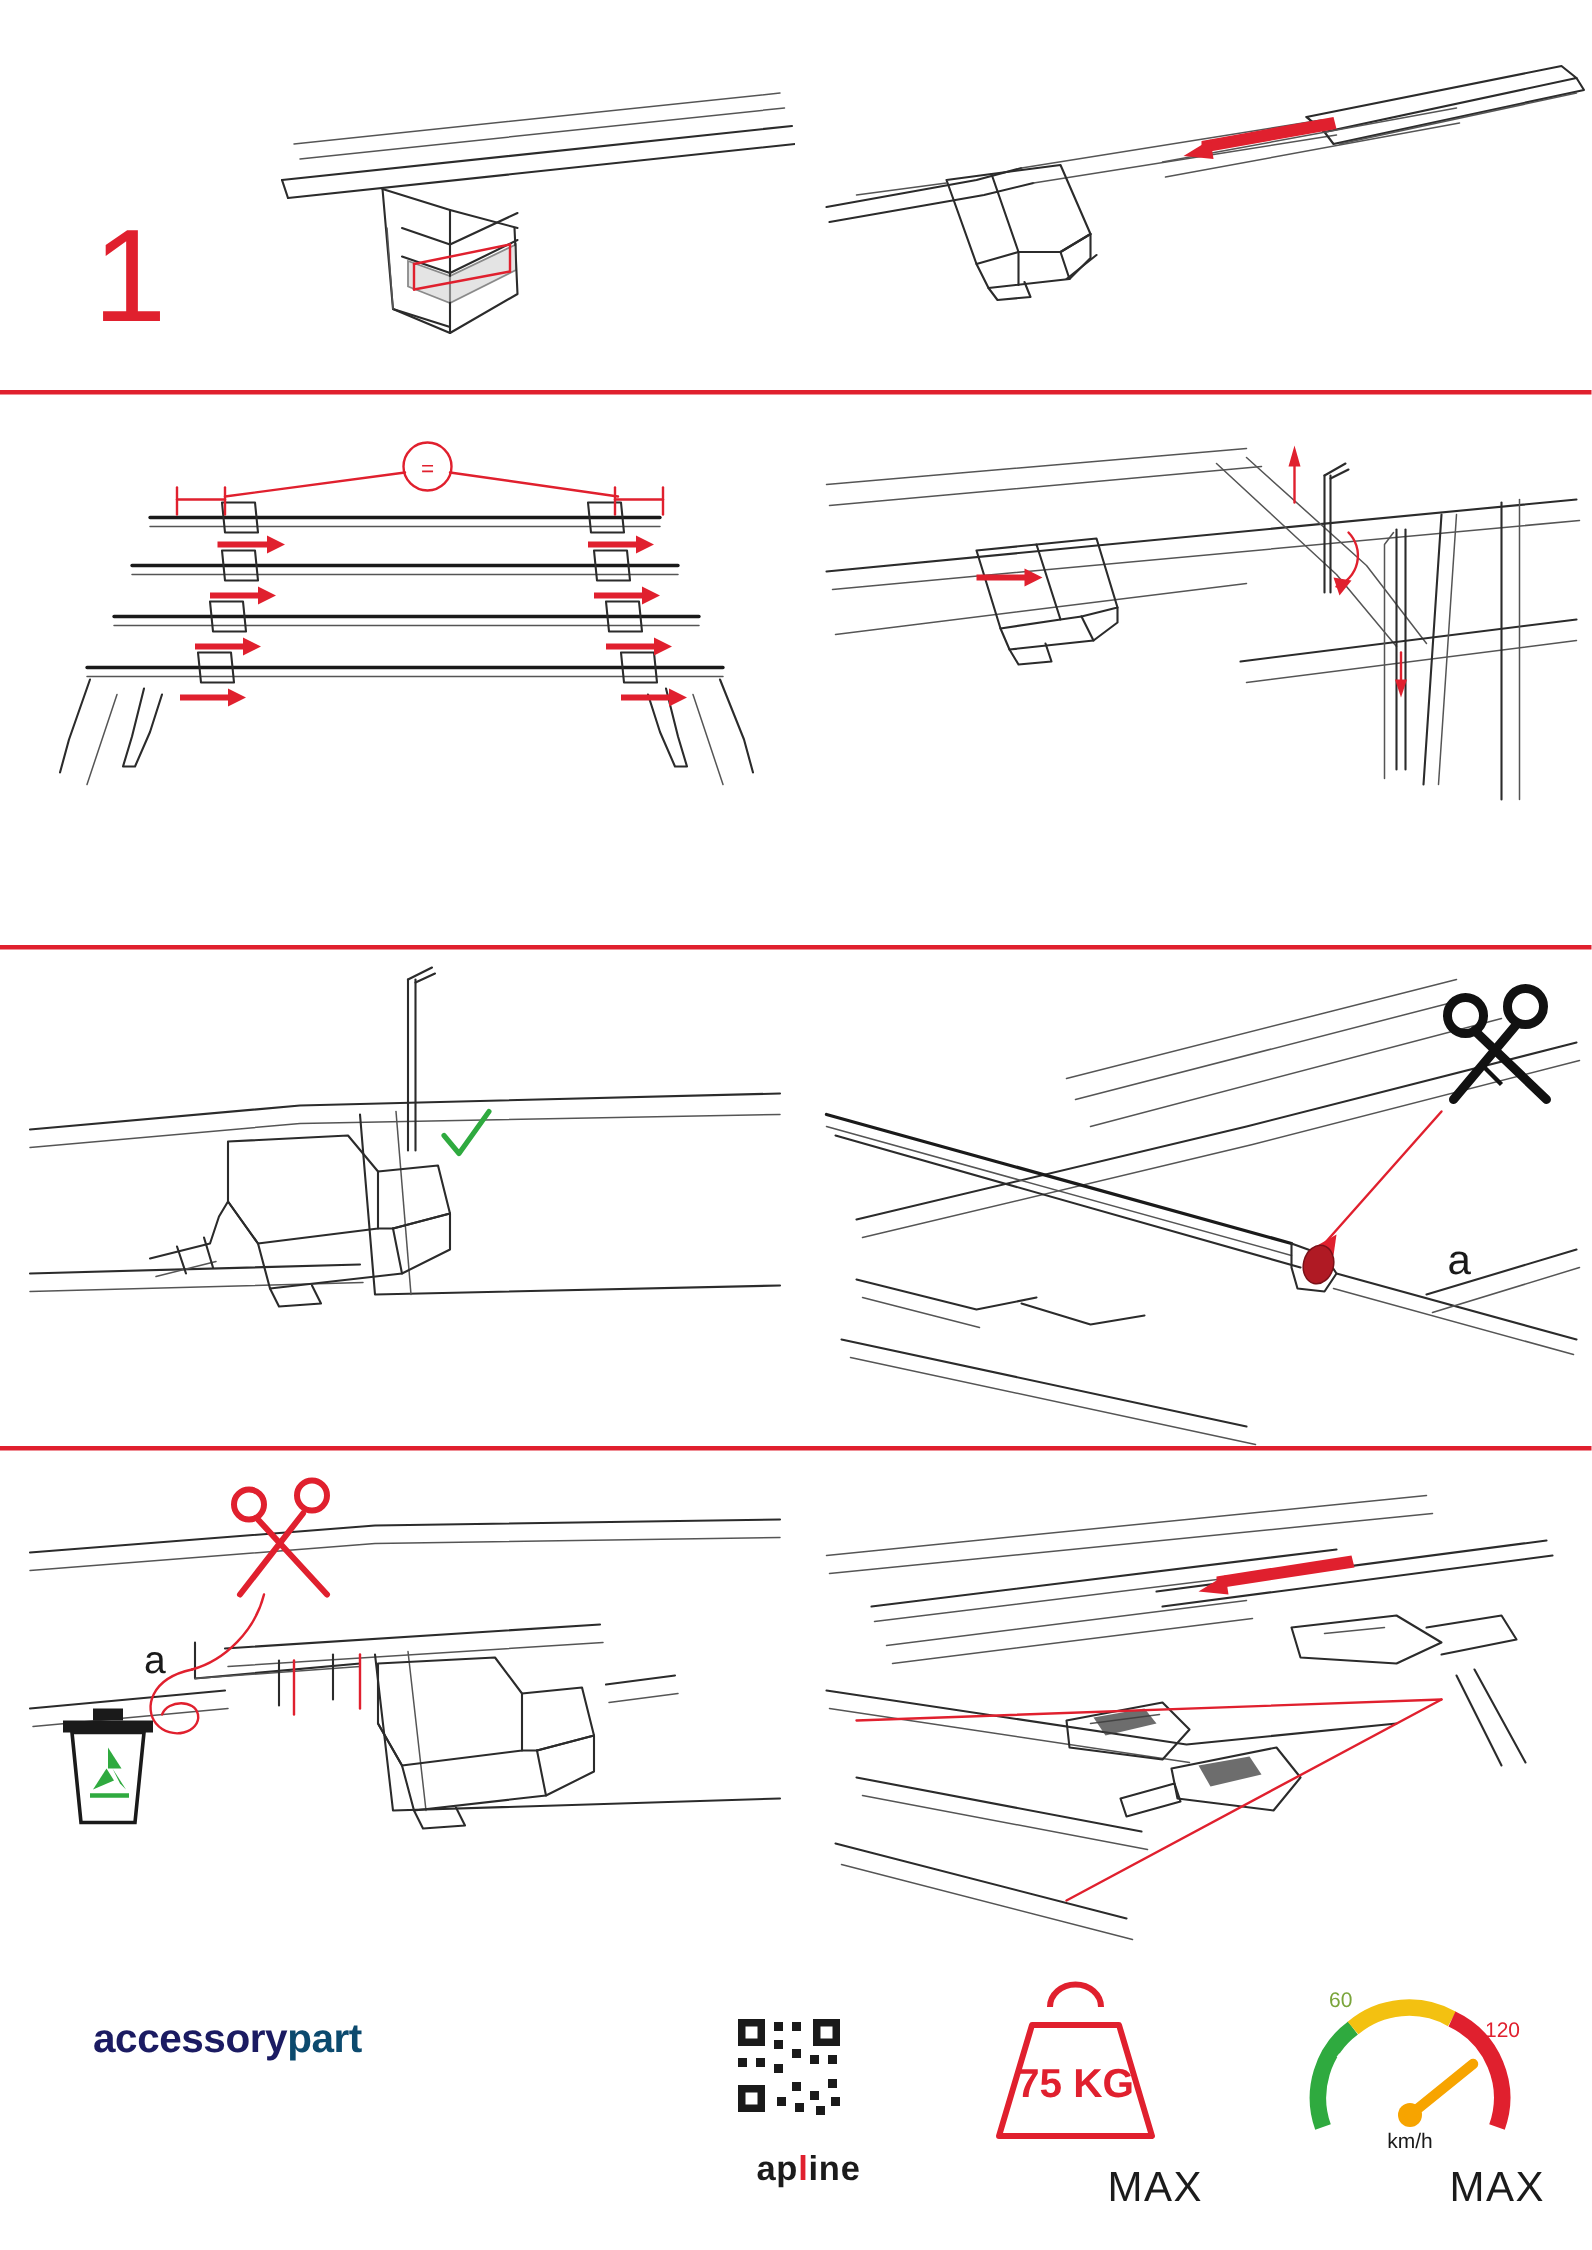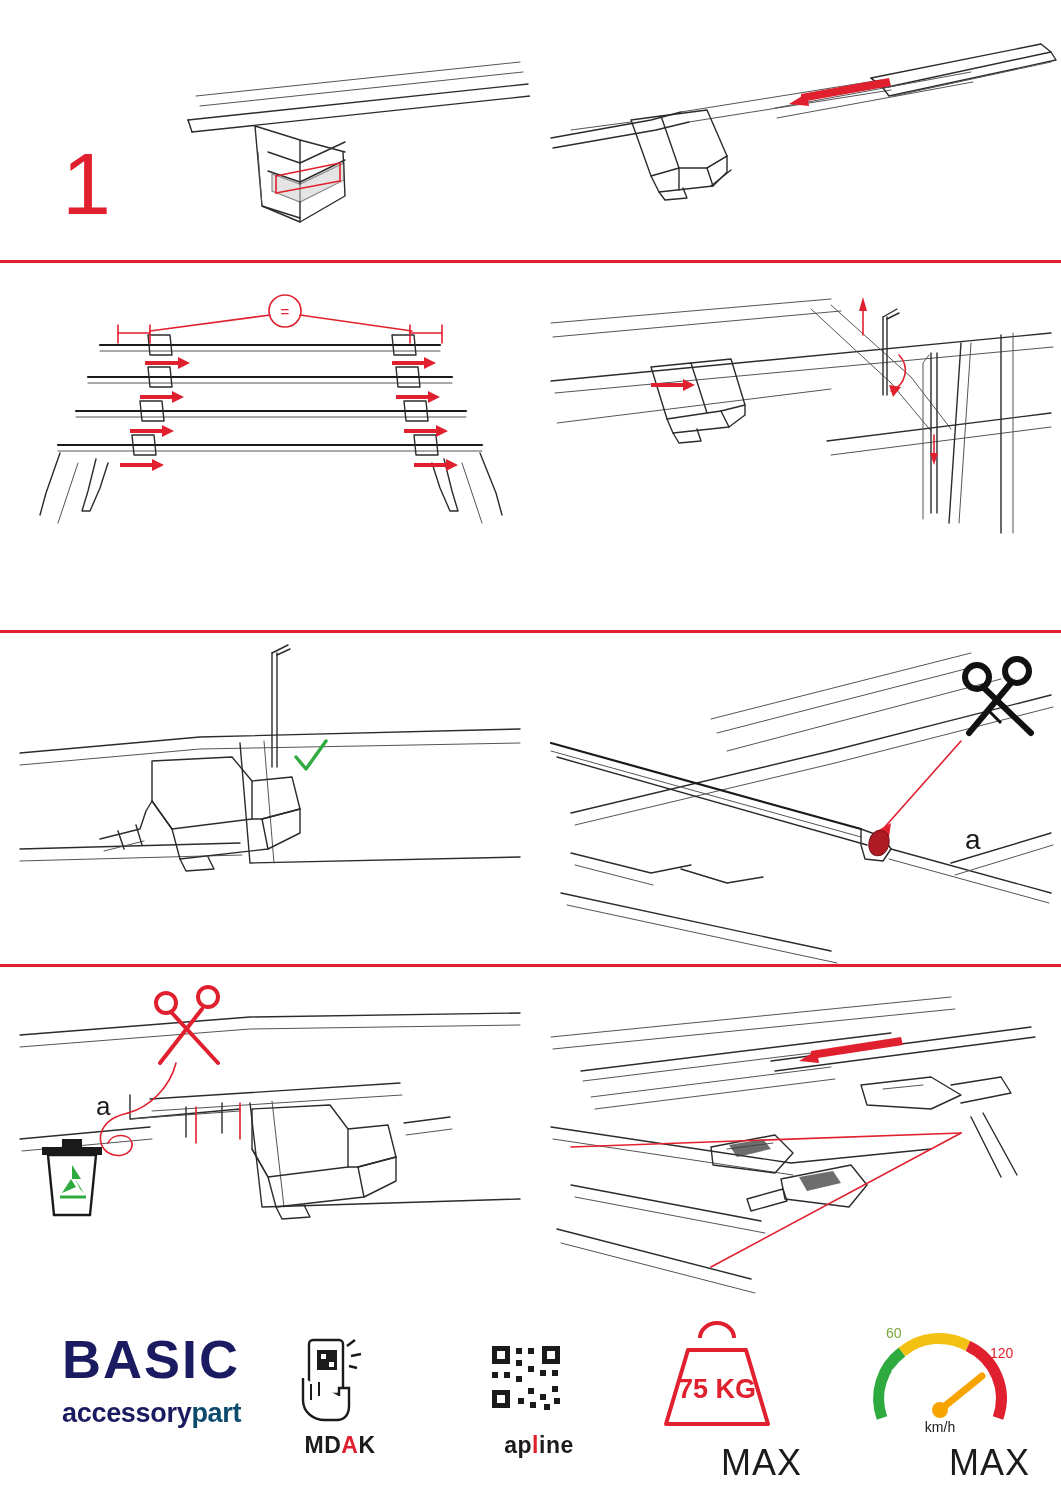--- a/index.html
+++ b/index.html
@@ -52,21 +52,21 @@
   .mdak .logo-caption .accent{color:#e0202e;}
   .ipqi{left:404px;top:36px;width:80px;}
   .ipqi .logo-caption{color:#e0202e;font-weight:normal;}
   .apline{left:484px;top:36px;width:110px;}
   .apline .logo-caption{color:#1b1b1b;}
   .apline .logo-caption .accent{color:#e0202e;}
 
   .maxblock{position:absolute;text-align:right;}
   .mb1{left:632px;top:20px;width:170px;}
   .mb2{left:850px;top:18px;width:180px;}
-  .max-label{margin-top:6px;font-size:36px;color:#1b1b1b;letter-spacing:1px;}
+  .max-label{margin-top:6px;font-size:28px;color:#1b1b1b;letter-spacing:1px;}
   .kg-text{font-size:27px;fill:#e0202e;font-family:"Liberation Sans",sans-serif;font-weight:bold;}
 </style>
 </head>
 <body>
 
 <div class="sheet">
 
   <div class="rule r1"></div>
   <div class="rule r2"></div>
   <div class="rule r3"></div>
@@ -365,41 +365,25 @@
       <path class="red" d="M430 166 L180 300"></path>
       <path class="redf" d="M280 92 L372 78 L370 70 L280 84 Z"></path>
       <path class="redf" d="M268 94 L286 83 L288 96 Z"></path>
     </svg>
 
   </div>
 
   <div class="footer">
 
     <div class="brand">
-      <div class="brand-basic">BASIC</div>
       <div class="brand-sub">
         <span class="b1">accessory</span><span class="b2">part</span>
       </div>
     </div>
 
-    <div class="logo-block mdak">
-      <svg width="90" height="86" viewBox="0 0 90 86">
-        <rect x="24" y="4" width="34" height="54" rx="4" fill="#fff" stroke="#1a1a1a" stroke-width="2.4"></rect>
-        <rect x="32" y="14" width="20" height="20" fill="#1a1a1a"></rect>
-        <rect x="36" y="18" width="5" height="5" fill="#fff"></rect>
-        <rect x="44" y="26" width="5" height="5" fill="#fff"></rect>
-        <path d="M62 10 L70 4" stroke="#1a1a1a" stroke-width="2.4"></path>
-        <path d="M66 20 L76 18" stroke="#1a1a1a" stroke-width="2.4"></path>
-        <path d="M64 30 L72 32" stroke="#1a1a1a" stroke-width="2.4"></path>
-        <path d="M18 42 L18 64 C18 76 28 84 40 84 L52 84 C60 84 64 78 64 70 L64 52 L54 52 L54 60" fill="#fff" stroke="#1a1a1a" stroke-width="2.4"></path>
-        <path d="M26 48 L26 64" stroke="#1a1a1a" stroke-width="2"></path>
-        <path d="M34 46 L34 60" stroke="#1a1a1a" stroke-width="2"></path>
-      </svg>
-      <div class="logo-caption"><span>MD</span><span class="accent">A</span><span>K</span></div>
-    </div>
 
 
     <div class="logo-block apline">
       <svg width="86" height="86" viewBox="0 0 86 86">
         <rect x="6" y="8" width="74" height="66" fill="#ffffff"></rect>
         <rect x="8" y="10" width="18" height="18" fill="#1a1a1a"></rect>
         <rect x="13" y="15" width="8" height="8" fill="#ffffff"></rect>
         <rect x="58" y="10" width="18" height="18" fill="#1a1a1a"></rect>
         <rect x="63" y="15" width="8" height="8" fill="#ffffff"></rect>
         <rect x="8" y="54" width="18" height="18" fill="#1a1a1a"></rect>

